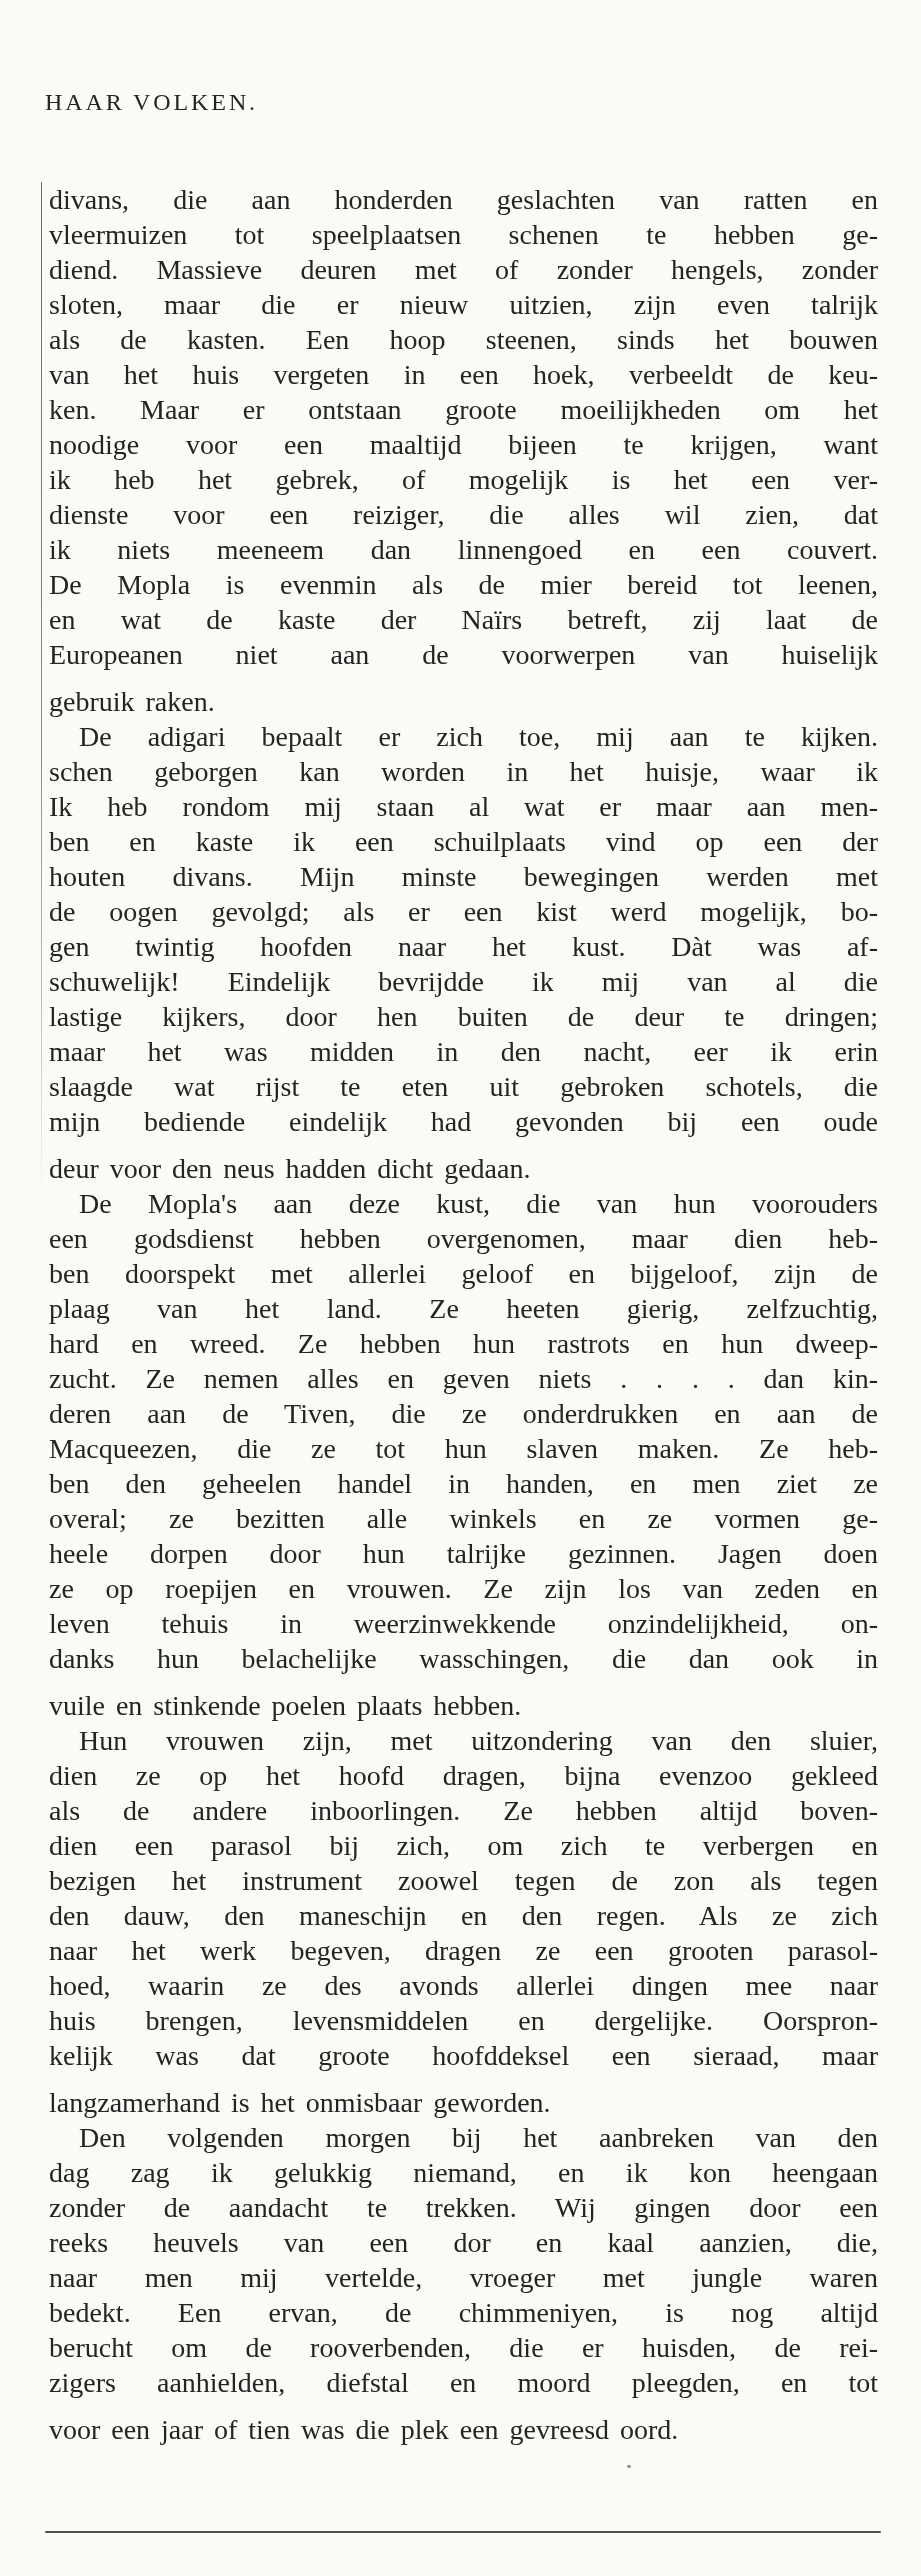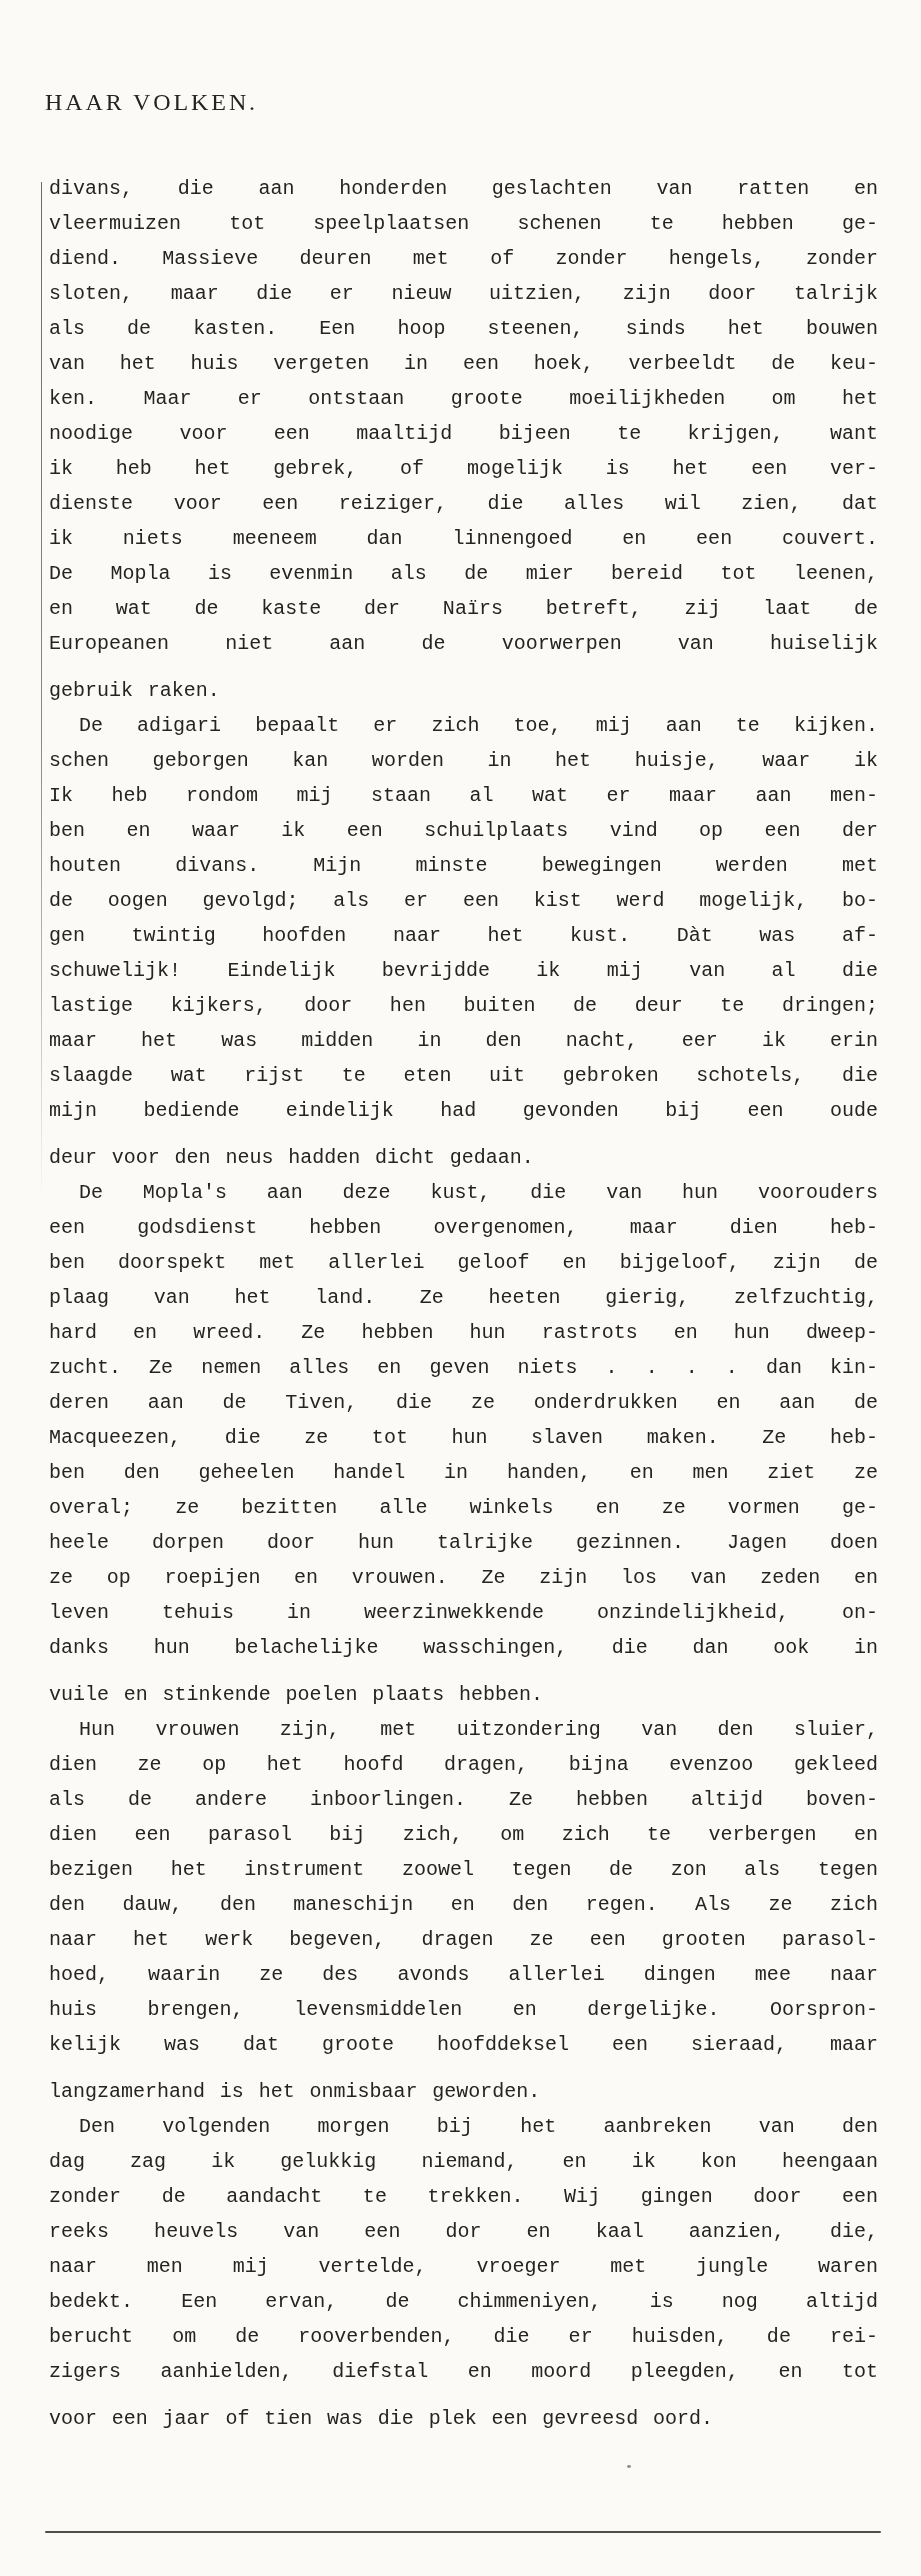--- a/index.html
+++ b/index.html
@@ -20,26 +20,25 @@
     left: 21px;
     top: 89px;
     font-size: 24px;
     letter-spacing: 2.9px;
     color: #242424;
     margin-left: 24px;
   }
   .text-block {
     position: absolute;
     left: 49px;
-    top: 171px;
+    top: 182px;
     width: 829px;
-    font-size: 20px;
+    font-size: 28px;
     line-height: 35px;
     word-spacing: 0.14em;
-    font-family: Liberation Mono, monospace;
   }
   .para { margin: 0; padding: 0; }
   .line {
     text-align: justify;
     text-align-last: justify;
     height: 35px;
     overflow: hidden;
   }
   .line.last {
     text-align-last: left;
@@ -84,38 +83,38 @@
 
 <div class="running-header">HAAR VOLKEN.</div>
 
 <div class="left-margin-rule"></div>
 
 <div class="text-block">
     <div class="para">
       <div class="line">divans, die aan honderden geslachten van ratten en</div>
       <div class="line">vleermuizen tot speelplaatsen schenen te hebben ge-</div>
       <div class="line">diend. Massieve deuren met of zonder hengels, zonder</div>
-      <div class="line">sloten, maar die er nieuw uitzien, zijn door talrijk</div>
+      <div class="line">sloten, maar die er nieuw uitzien, zijn even talrijk</div>
       <div class="line">als de kasten. Een hoop steenen, sinds het bouwen</div>
       <div class="line">van het huis vergeten in een hoek, verbeeldt de keu-</div>
       <div class="line">ken. Maar er ontstaan groote moeilijkheden om het</div>
       <div class="line">noodige voor een maaltijd bijeen te krijgen, want</div>
       <div class="line">ik heb het gebrek, of mogelijk is het een ver-</div>
       <div class="line">dienste voor een reiziger, die alles wil zien, dat</div>
       <div class="line">ik niets meeneem dan linnengoed en een couvert.</div>
       <div class="line">De Mopla is evenmin als de mier bereid tot leenen,</div>
       <div class="line">en wat de kaste der Naïrs betreft, zij laat de</div>
       <div class="line">Europeanen niet aan de voorwerpen van huiselijk</div>
       <div class="line last">gebruik raken.</div>
     </div>
     <div class="para indent">
       <div class="line">De adigari bepaalt er zich toe, mij aan te kijken.</div>
       <div class="line">schen geborgen kan worden in het huisje, waar ik</div>
       <div class="line">Ik heb rondom mij staan al wat er maar aan men-</div>
-      <div class="line">ben en waar ik een schuilplaats vind op een der</div>
+      <div class="line">ben en kaste ik een schuilplaats vind op een der</div>
       <div class="line">houten divans. Mijn minste bewegingen werden met</div>
       <div class="line">de oogen gevolgd; als er een kist werd mogelijk, bo-</div>
       <div class="line">gen twintig hoofden naar het kust. Dàt was af-</div>
       <div class="line">schuwelijk! Eindelijk bevrijdde ik mij van al die</div>
       <div class="line">lastige kijkers, door hen buiten de deur te dringen;</div>
       <div class="line">maar het was midden in den nacht, eer ik erin</div>
       <div class="line">slaagde wat rijst te eten uit gebroken schotels, die</div>
       <div class="line">mijn bediende eindelijk had gevonden bij een oude</div>
       <div class="line last">deur voor den neus hadden dicht gedaan.</div>
     </div>

